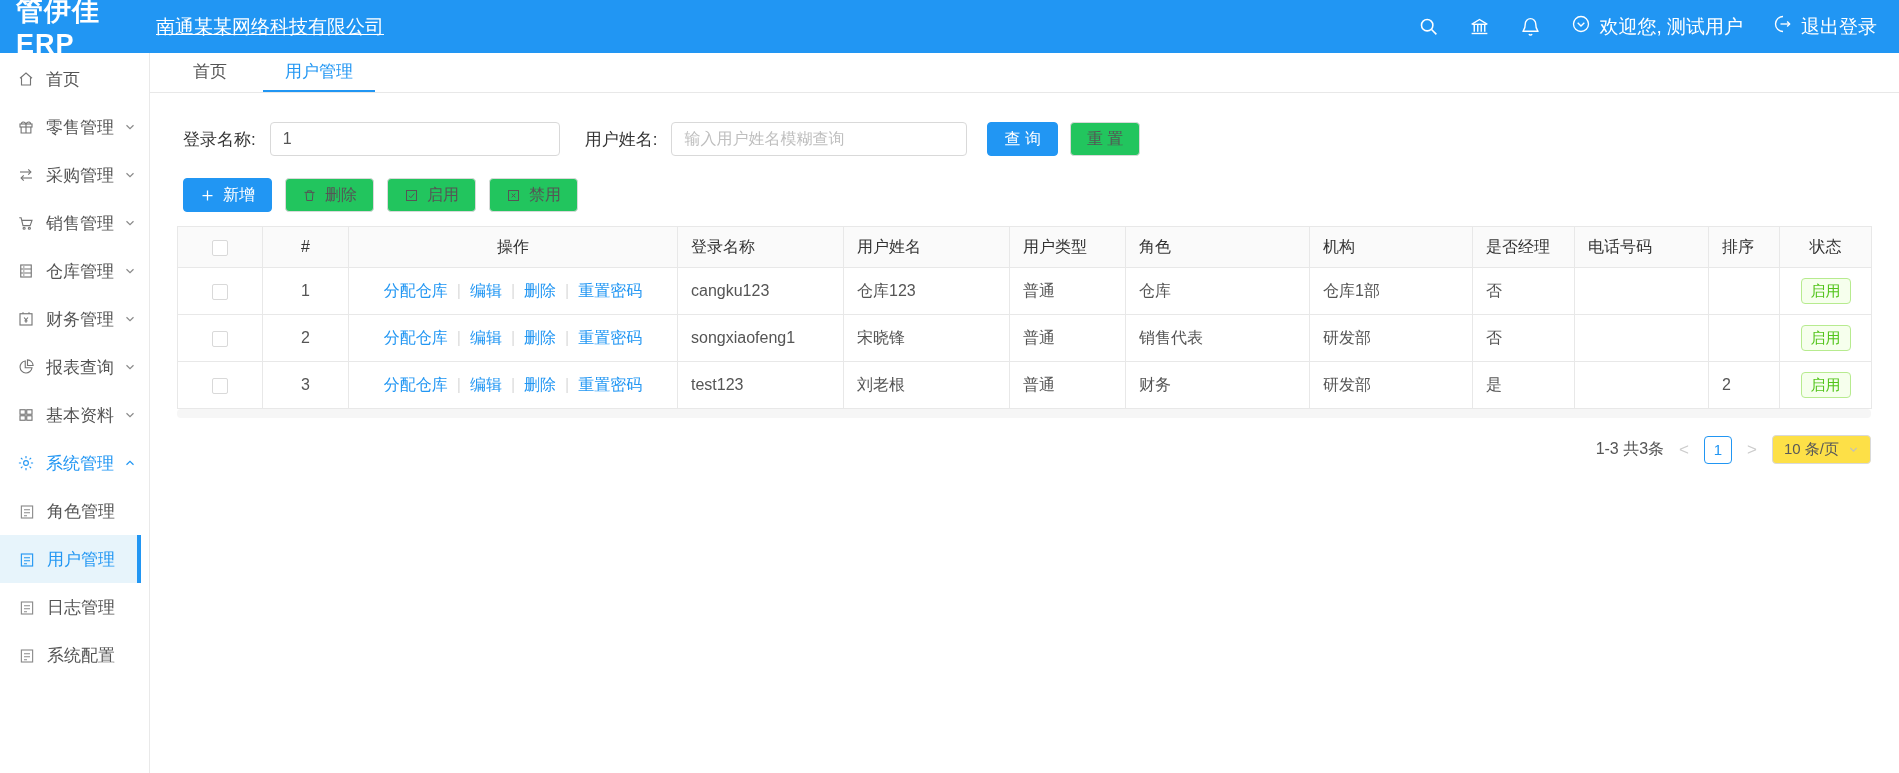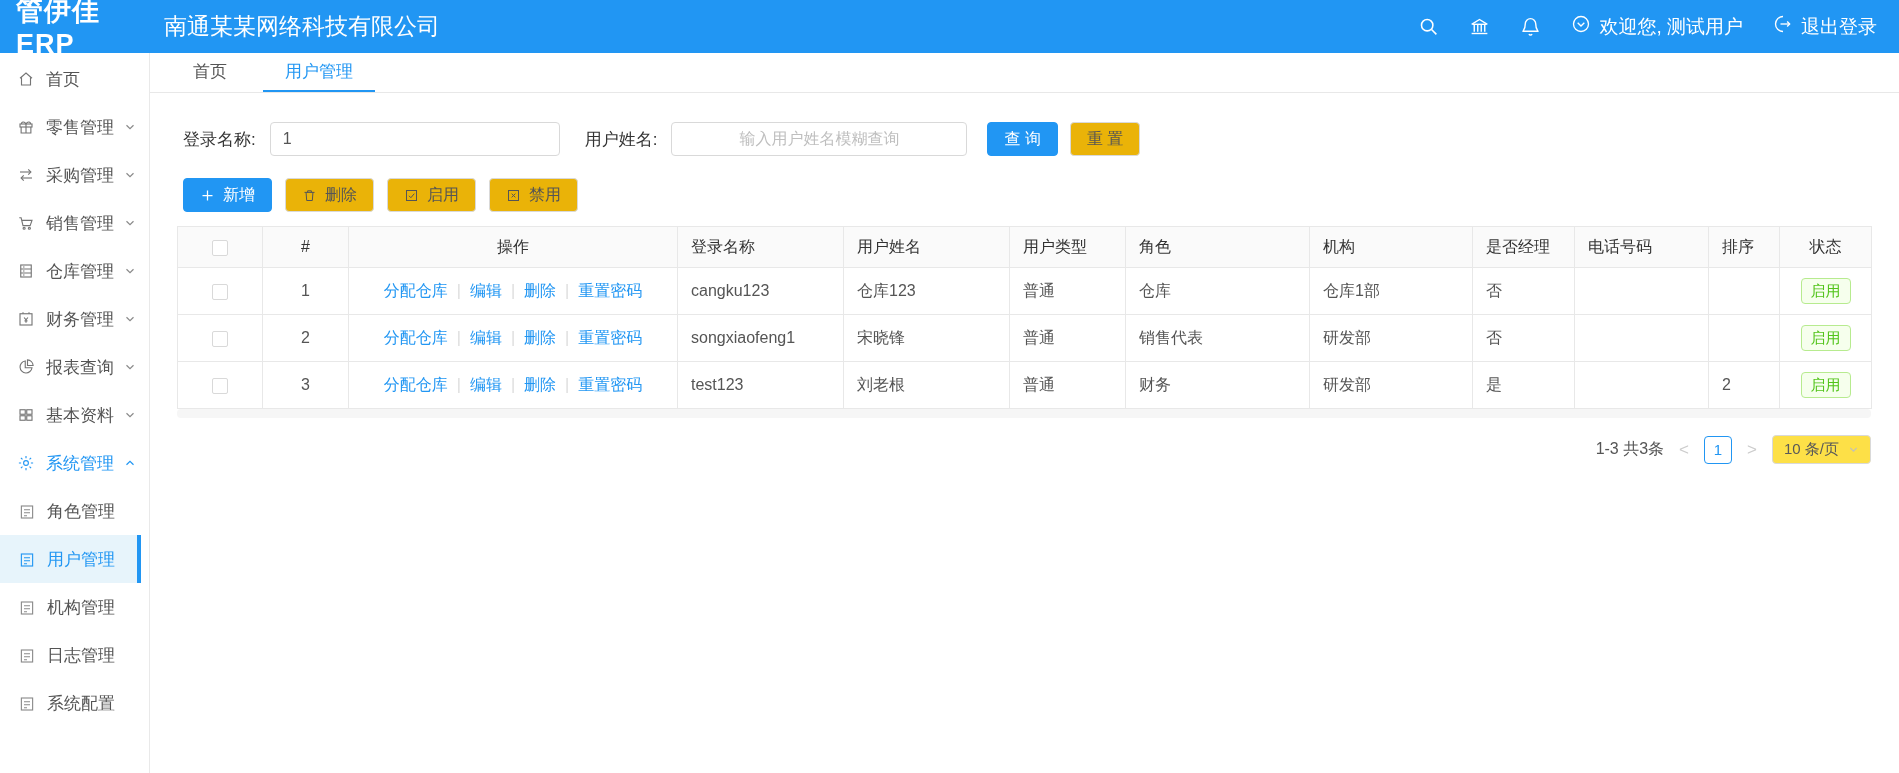--- a/index.html
+++ b/index.html
@@ -10,21 +10,21 @@
     background:#fff; color:#333;
   }
   svg { display:block; }
 
   
   .topbar {
     height:53px; background:#2196f3; color:#fff;
     display:flex; align-items:center; padding:0 22px 0 16px;
   }
   .logo { font-size:27px; font-weight:bold; letter-spacing:1px; flex:0 0 132px; cursor:pointer; }
-  .company { font-size:23px; margin-left:16px; }
+  .company { font-size:19px; margin-left:8px;text-decoration:underline; }
   .topbar-right { margin-left:auto; display:flex; align-items:center; gap:30px; font-size:19px; }
   .tb-icon { cursor:pointer; }
   .tb-icon svg { width:21px; height:21px; }
   .tb-group { display:flex; align-items:flex-start; gap:8px; cursor:pointer; }
   .tb-group svg { width:20px; height:20px; }
 
   
   .shell { display:flex; height:720px; }
   .sidebar { width:150px; flex:0 0 150px; border-right:1px solid #e9e9e9; background:#fff; padding-top:2px; }
   .side-item {
@@ -55,24 +55,24 @@
 
   
   .page { padding:0 27px; flex:1; }
   .search-row { margin-top:29px; display:flex; align-items:center; font-size:17px; color:#333; padding-left:6px; }
   .inp {
     height:34px; border:1px solid #d9d9d9; border-radius:4px; padding:0 12px;
     font-size:16px; color:#555; outline:none; font-family:inherit;
   }
   .inp::placeholder { color:#bfbfbf; }
   .inp-login { width:290px; margin-left:14px; }
-  .inp-name { width:296px; margin-left:14px;text-align:center; }
+  .inp-name { width:296px; margin-left:14px; }
   .lbl-name { margin-left:25px; }
   .btn {
-    height:34px; border:1px solid #d9d9d9; border-radius:4px; background:#eab308;
+    height:34px; border:1px solid #d9d9d9; border-radius:4px; background:#22c55e;
     font-size:16px; color:#555; padding:0 16px; display:inline-flex; align-items:center;
     gap:8px; cursor:pointer; font-family:inherit;
   }
   .btn svg { width:15px; height:15px; }
   .btn.primary { background:#2196f3; border-color:#2196f3; color:#fff; }
   .btn-query { margin-left:20px; }
   .btn-reset { margin-left:12px; }
   .toolbar { margin-top:22px; display:flex; gap:13px; padding-left:6px;font-family:Liberation Serif, serif; }
 
   
@@ -297,29 +297,20 @@
       <span>角色管理</span>
     </div>
     <div class="side-item sub-item active">
       <span class="si">
           <svg viewBox="0 0 24 24" fill="none" stroke="currentColor" stroke-width="1.5">
             <rect x="4.5" y="4" width="15" height="16"></rect>
             <path d="M8 9h8M8 13h8M8 17h4"></path>
           </svg>
         </span>
       <span>用户管理</span>
-    </div>
-    <div class="side-item sub-item">
-      <span class="si">
-          <svg viewBox="0 0 24 24" fill="none" stroke="currentColor" stroke-width="1.5">
-            <rect x="4.5" y="4" width="15" height="16"></rect>
-            <path d="M8 9h8M8 13h8M8 17h4"></path>
-          </svg>
-        </span>
-      <span>机构管理</span>
     </div>
     <div class="side-item sub-item">
       <span class="si">
           <svg viewBox="0 0 24 24" fill="none" stroke="currentColor" stroke-width="1.5">
             <rect x="4.5" y="4" width="15" height="16"></rect>
             <path d="M8 9h8M8 13h8M8 17h4"></path>
           </svg>
         </span>
       <span>日志管理</span>
     </div>

